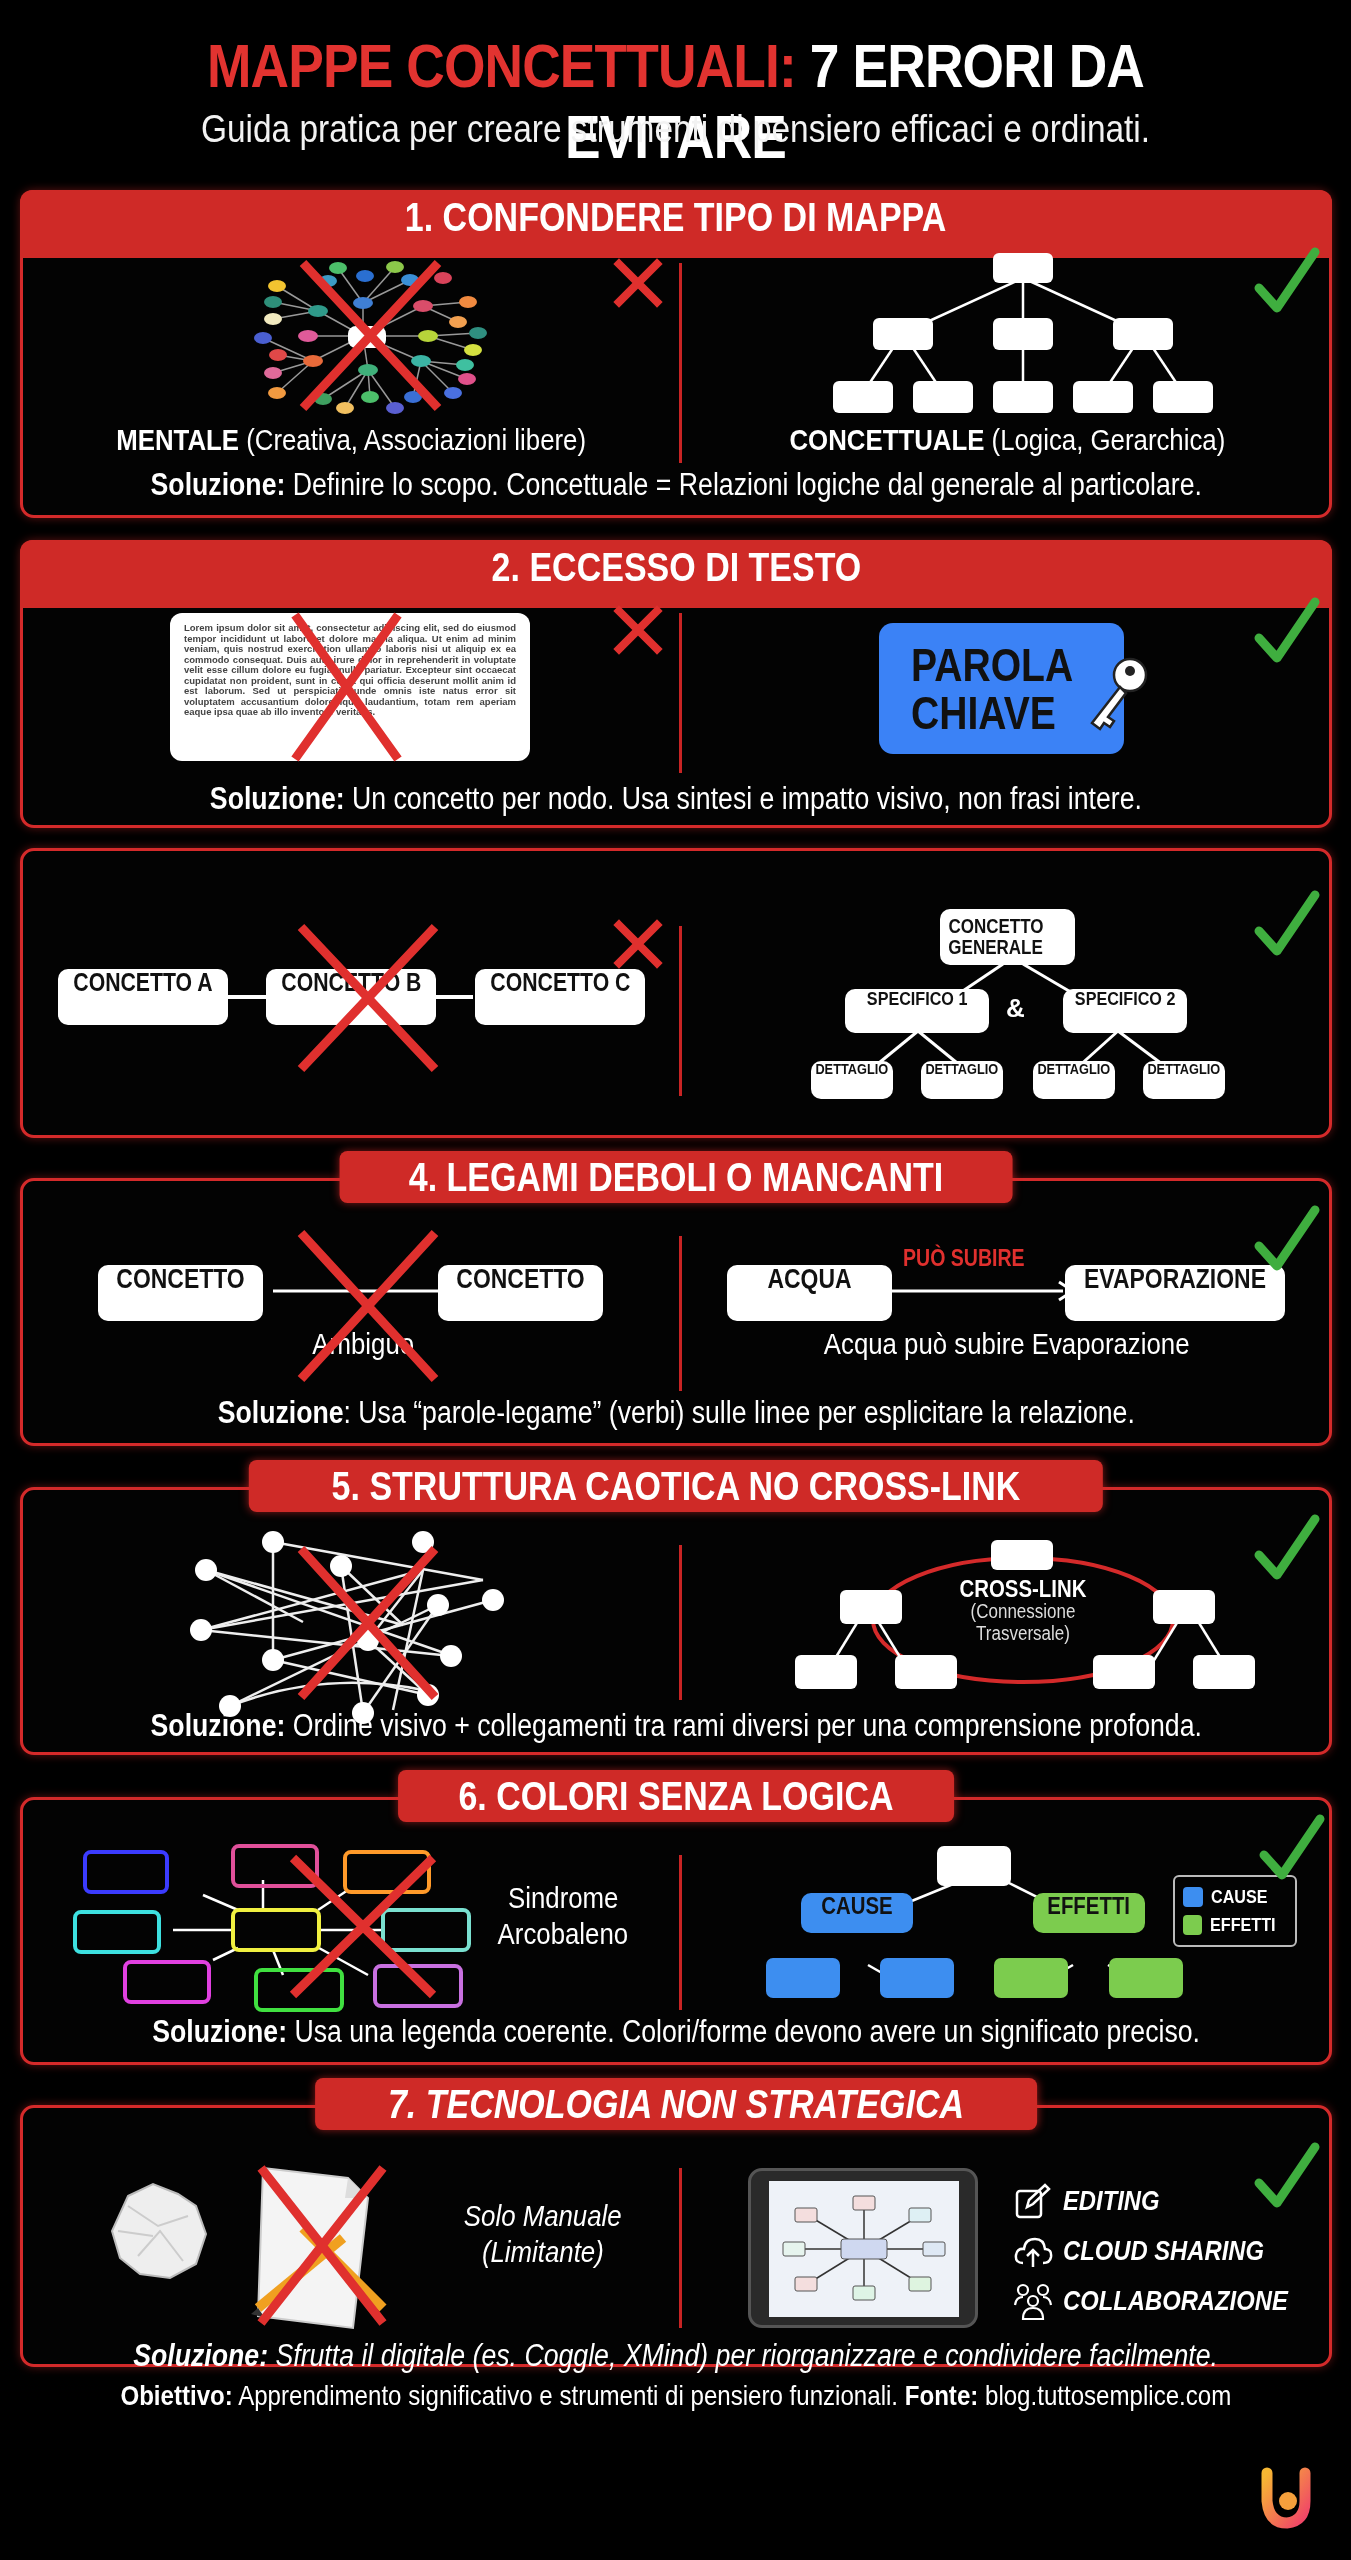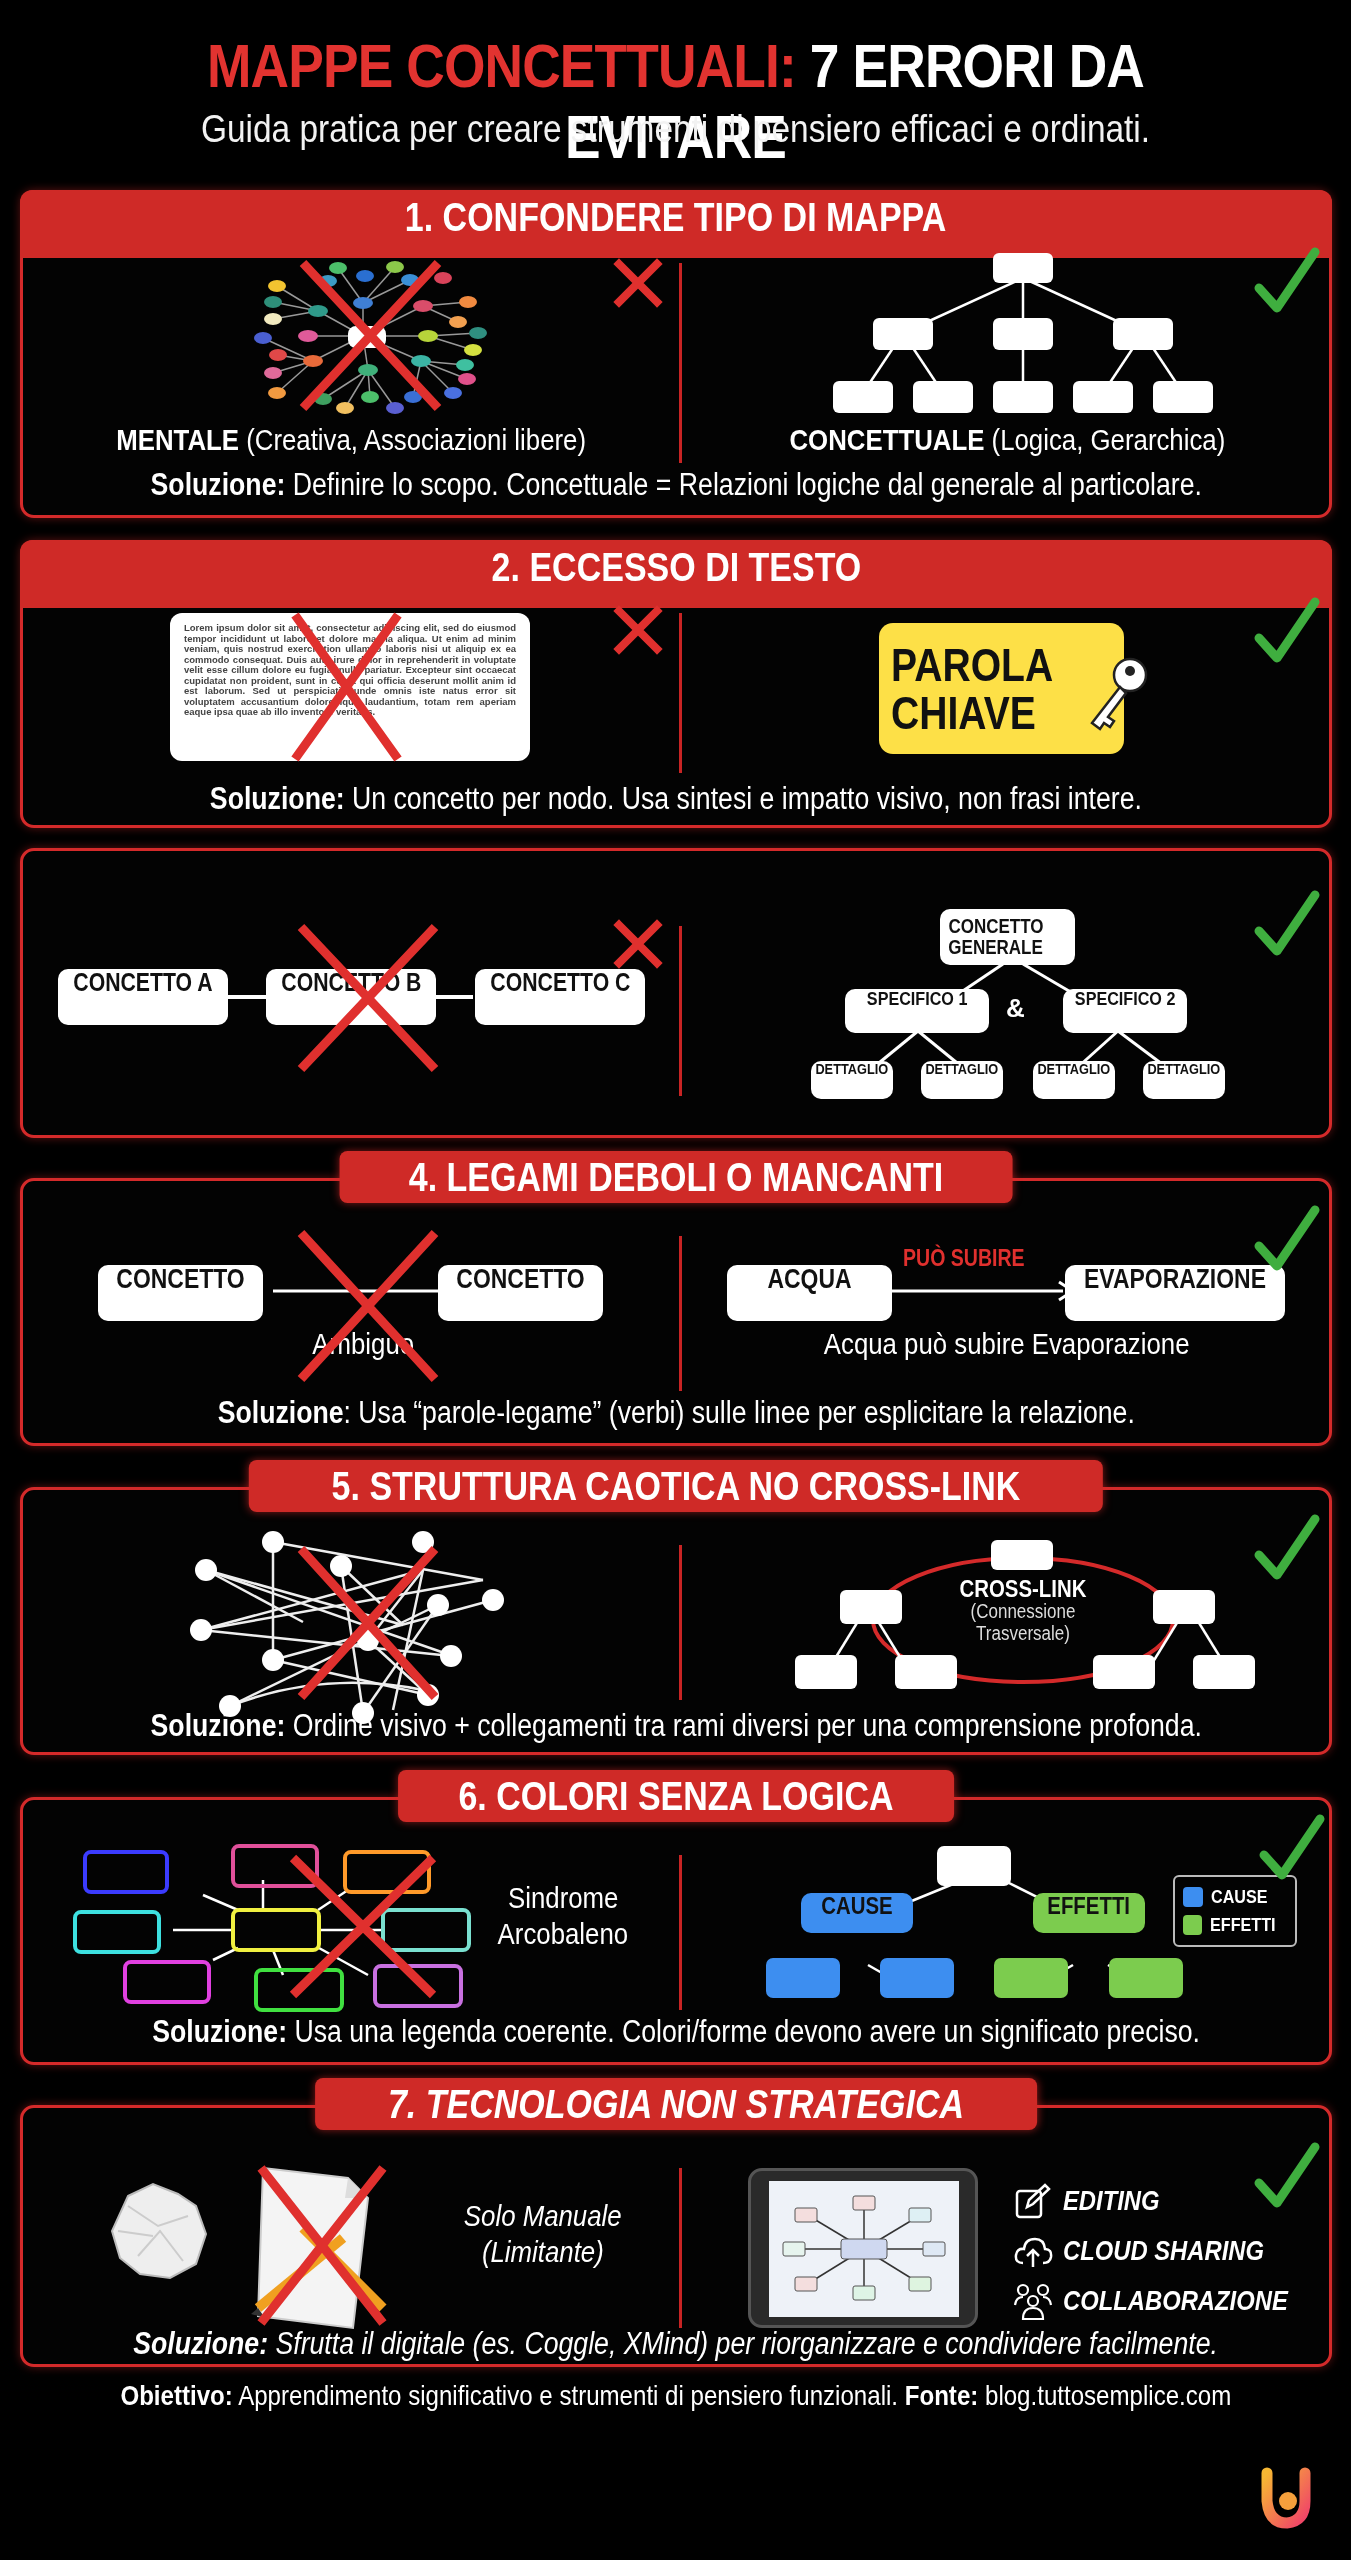--- a/index.html
+++ b/index.html
@@ -163,21 +163,21 @@
   <div style="position:absolute; left:147px; top:70px; width:360px; height:148px; background:#fff; border-radius:12px; padding:10px 14px; overflow:hidden;">
     <div style="font-size:9.5px; line-height:10.5px; color:#444; text-align:justify; font-weight:bold;">Lorem ipsum dolor sit amet, consectetur adipiscing elit, sed do eiusmod tempor incididunt ut labore et dolore magna aliqua. Ut enim ad minim veniam, quis nostrud exercitation ullamco laboris nisi ut aliquip ex ea commodo consequat. Duis aute irure dolor in reprehenderit in voluptate velit esse cillum dolore eu fugiat nulla pariatur. Excepteur sint occaecat cupidatat non proident, sunt in culpa qui officia deserunt mollit anim id est laborum. Sed ut perspiciatis unde omnis iste natus error sit voluptatem accusantium doloremque laudantium, totam rem aperiam eaque ipsa quae ab illo inventore veritatis.</div>
   </div>
   <svg style="left:250px; top:70px;" width="150" height="150">
       <path d="M22 2 L125 146 M125 2 L22 146" stroke="#e0302e" stroke-width="9"></path>
     </svg>
   <svg class="xmark" style="left:590px; top:62px;" viewBox="0 0 50 50">
       <use href="#xmark-g"></use>
     </svg>
   <div class="divider" style="top:70px; height:160px;"></div>
-  <div style="position:absolute; left:856px; top:80px; width:245px; height:131px; background:#fde047; border-radius:14px; color:#111; font-weight:bold; font-size:46px; line-height:48px; padding-top:18px; padding-left:12px;">
+  <div style="position:absolute; left:856px; top:80px; width:245px; height:131px; background:#3b82f6; border-radius:14px; color:#111; font-weight:bold; font-size:46px; line-height:48px; padding-top:18px; padding-left:32px;">
     <div style="transform:scaleX(0.85); transform-origin:left;">PAROLA</div>
     <div style="transform:scaleX(0.85); transform-origin:left;">CHIAVE</div>
   </div>
   <svg style="left:1055px; top:108px;" width="75" height="90">
     <g fill="#fff" stroke="#222" stroke-width="2.5">
       <circle cx="52" cy="24" r="16"></circle>
       <path d="M42 36 L14 72 L22 78 L26 72 L32 76 L36 70 L30 66 L48 42 Z"></path>
     </g>
     <circle cx="52" cy="20" r="5" fill="#222"></circle>
   </svg>
@@ -485,21 +485,21 @@
             <path d="M38 24 Q37 16 30 16"></path>
             <path d="M10 38 Q10 27 20 27 Q30 27 30 38 Z"></path>
           </g>
         </svg>
       <span style="font-weight:bold; font-size:28px; margin-left:10px; display:inline-block; transform:scaleX(0.85); transform-origin:left;">COLLABORAZIONE</span>
     </div>
   </div>
   <svg class="check" style="left:1230px; top:35px;" viewBox="0 0 66 66">
       <use href="#check-g"></use>
     </svg>
-  <div class="sol" style="top:218px;"><span class="inner"><b>Soluzione:</b><span> Sfrutta il digitale (es. Coggle, XMind) per riorganizzare e condividere facilmente.</span></span></div>
+  <div class="sol" style="top:230px;"><span class="inner"><b>Soluzione:</b><span> Sfrutta il digitale (es. Coggle, XMind) per riorganizzare e condividere facilmente.</span></span></div>
 </div>
 
 <div class="footer">
   <span class="inner"><b>Obiettivo:</b><span> Apprendimento significativo e strumenti di pensiero funzionali. </span><b>Fonte:</b><span> blog.tuttosemplice.com</span></span>
 </div>
 
 <svg style="left:1255px; top:2465px;" width="60" height="66">
   <defs>
     <linearGradient id="lg1" x1="0" y1="0" x2="1" y2="1">
         <stop offset="0" stop-color="#f7b733"></stop>

